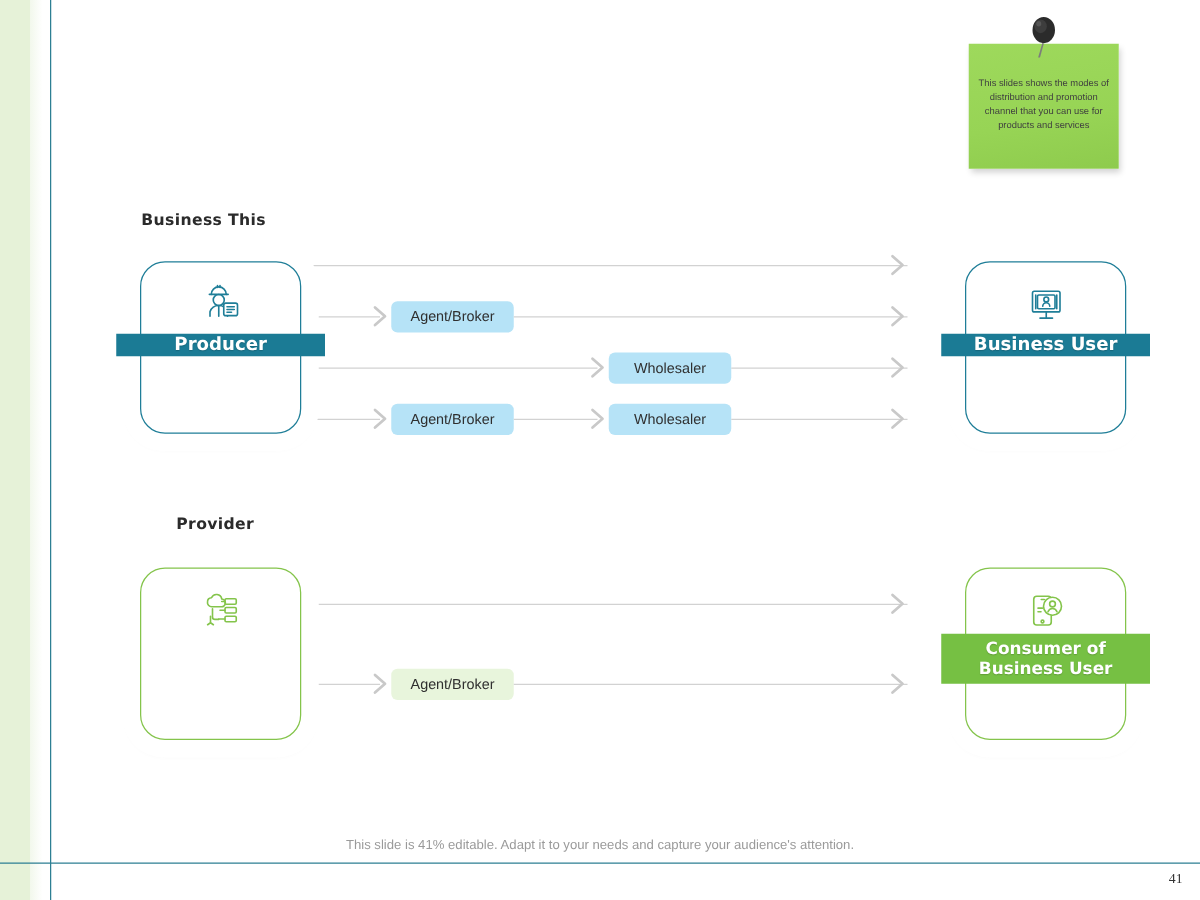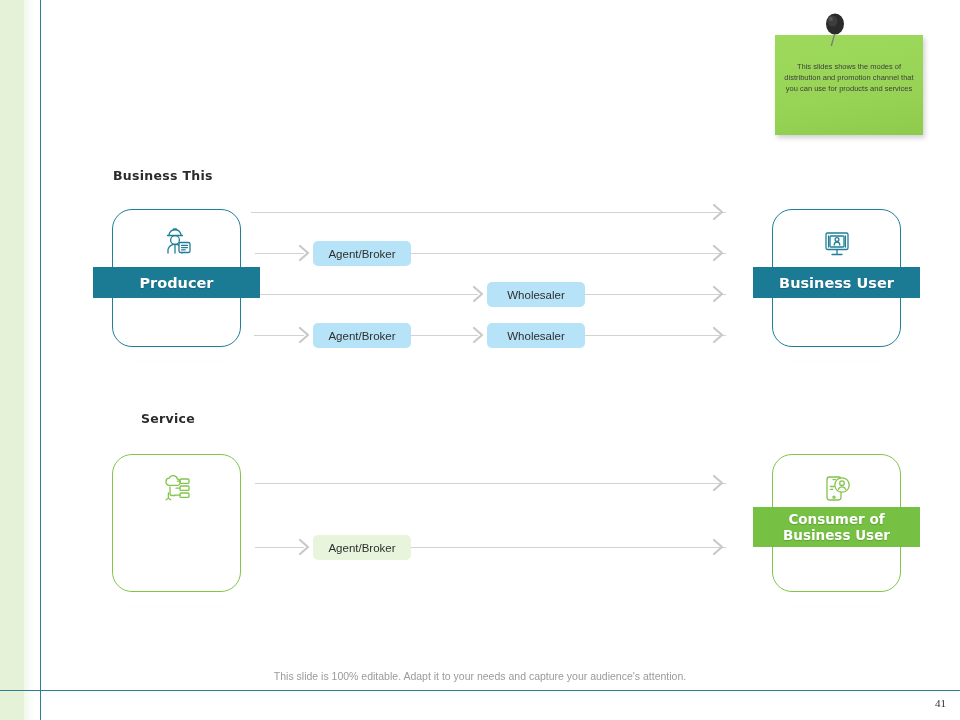--- a/index.html
+++ b/index.html
@@ -41,21 +41,21 @@
 
   
   .title{
     position:absolute;left:52px;top:40px;
     font-size:31px;color:#1a1a1a;letter-spacing:.2px;
     font-family:"DejaVu Sans", sans-serif;font-weight:400;
     white-space:nowrap;
   }
 
   
-  .note-wrap{position:absolute;left:775px;top:35px;width:120px;height:100px;padding-left:28px;}
+  .note-wrap{position:absolute;left:775px;top:35px;width:120px;height:100px;}
   .note{
     position:absolute;inset:0;
     background:linear-gradient(170deg,#9ed95c 0%,#97d455 60%,#8ecb4d 100%);
     box-shadow:2px 3px 5px rgba(0,0,0,.18);
   }
   .note-text{
     position:absolute;left:4px;right:4px;top:26px;
     font-size:7.5px;line-height:11px;color:#3f3f3f;text-align:center;
     font-family:"Liberation Sans", sans-serif;
   }
@@ -87,21 +87,21 @@
   }
   .band{
     position:absolute;left:-12px;width:167px;
     display:flex;align-items:center;justify-content:center;
     color:#ffffff;font-weight:bold;text-align:center;
     font-family:"DejaVu Sans", sans-serif;
     text-shadow:0 1px 1px rgba(0,0,0,.18);
   }
   .band.teal{background:#1b7b95;}
   .band.green{background:#76c043;}
-  .band.one{height:31px;top:65px;font-size:14.5px;}
+  .band.one{height:18px;top:65px;font-size:14.5px;}
   .band.two{height:40px;top:60px;font-size:13.5px;line-height:16px;}
 
   
   .rail{
     position:absolute;height:1px;background:#d2d2d2;
   }
   .chev{
     position:absolute;width:14px;height:20px;
   }
   .chev svg{display:block;}
@@ -234,21 +234,21 @@
           <rect x="13" y="12" width="14" height="11" rx="1"></rect>
           <circle cx="20" cy="15.5" r="1.9"></circle>
           <path d="M17.2 21 a2.8 2.8 0 0 1 5.6 0"></path>
           <path d="M11.6 12 v11 M28.4 12 v11"></path>
         </g>
       </svg>
     </div>
     <div class="band teal one">Business User</div>
   </div>
 
-  <div class="group-label" style="left:141px;top:411px;">Service</div>
+  <div class="group-label" style="left:141px;top:411px;">Provider</div>
 
   <div class="rail" style="left:248px;top:483px;width:478px;"></div>
   <div class="chev" style="left:712px;top:473px;">
     <svg width="14" height="20" viewBox="0 0 14 20">
         <path d="M2 3 L10 10 L2 17" fill="none" stroke="#c9c9c9" stroke-width="2.2" stroke-linecap="round" stroke-linejoin="round"></path>
       </svg>
   </div>
 
   <div class="rail" style="left:248px;top:547px;width:56px;"></div>
   <div class="chev" style="left:298px;top:537px;">
@@ -297,16 +297,16 @@
       </svg>
     </div>
     <div class="band green two">
       <span style="display:block;">
         <span>Consumer of</span><br>
         <span>Business User</span>
       </span>
     </div>
   </div>
 
-  <div class="footer">This slide is 100% editable. Adapt it to your needs and capture your audience's attention.</div>
+  <div class="footer">This slide is 41% editable. Adapt it to your needs and capture your audience's attention.</div>
   <div class="page-num">41</div>
 
 </div>
 
 </body></html>

